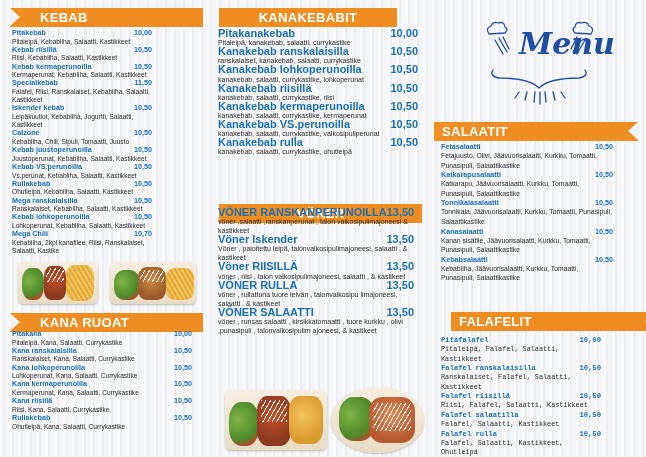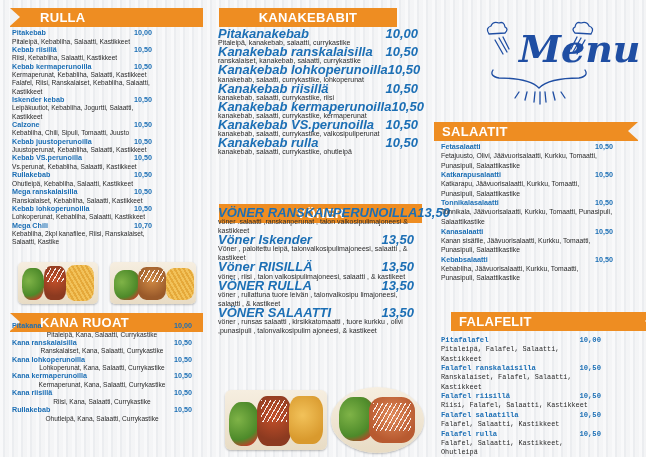--- a/index.html
+++ b/index.html
@@ -42,47 +42,47 @@
     border-right: 10px solid #f1f2f4;
   }
 
   .items { position: absolute; }
   .item { position: relative; }
   .item-row { display: flex; justify-content: space-between; align-items: baseline; }
   .item-name { color: #1c6fb5; font-weight: bold; font-size: 7.2px; line-height: 8.6px; white-space: nowrap; }
   .item-price { color: #1c6fb5; font-weight: bold; font-size: 7.2px; line-height: 8.6px; }
   .item-desc { color: #2b2b2b; font-size: 6.6px; line-height: 8.2px; }
 
-  .mid .item-name, .mid .item-price { font-size: 13px; line-height: 9.2px; font-style: italic; }
+  .mid .item-name, .mid .item-price { font-size: 11px; line-height: 9.2px; }
   .mid .item-desc { font-size: 7px; line-height: 9px; }
   .right .item-name, .right .item-price { font-size: 7.2px; line-height: 9px; }
   .right .item-desc { font-size: 6.8px; line-height: 9.6px; }
   .plate {
     position: absolute;
     background: linear-gradient(180deg,#f6eee0,#e8dcc5);
     box-shadow: 0 1px 2px rgba(0,0,0,0.25);
   }
   .plate .salad { position: absolute; background: radial-gradient(circle at 30% 40%, #7fb347, #4d8a2a 60%, #c93a2a 85%); border-radius: 40%; }
   .plate .meat { position: absolute; background: radial-gradient(circle at 50% 40%, #c4502a, #8c3a20 70%); border-radius: 30%; }
   .plate .fries { position: absolute; background: repeating-linear-gradient(60deg, #f2c25a 0 2px, #e5a93a 2px 4px); border-radius: 30%; }
   .plate .sauce { position: absolute; background: repeating-linear-gradient(120deg, rgba(255,255,255,0.9) 0 1px, transparent 1px 4px); }
 
   .menu-logo { position: absolute; left: 475px; top: 12px; width: 130px; height: 100px; }
   .menu-title {
     position: absolute; left: 44px; top: 14px;
     font-family: "DejaVu Serif", serif; font-style: italic; font-weight: bold;
-    font-size: 38px; color: #1f4ea3; text-align: right;
+    font-size: 30px; color: #1f4ea3; text-align: right;
   }
 </style>
 </head>
 <body>
 
 <div class="col col-left">
   <div class="banner left-arrow" style="left:10px; top:8px; width:193px;">
-    <span>RULLA</span>
+    <span>KEBAB</span>
   </div>
   <div class="items" style="left:12px; top:29px; width:140px;" id="list-kebab">
       <div class="item">
         <div class="item-row">
           <span class="item-name">Pitakebab</span>
           <span class="item-price">10,00</span>
         </div>
         <div class="item-desc">Pitaleipä, Kebabliha, Salaatti, Kastikkeet</div>
       </div>
       <div class="item">
@@ -93,20 +93,24 @@
         <div class="item-desc">Riisi, Kebabliha, Salaatti, Kastikkeet</div>
       </div>
       <div class="item">
         <div class="item-row">
           <span class="item-name">Kebab kermaperunoilla</span>
           <span class="item-price">10,50</span>
         </div>
         <div class="item-desc">Kermaperunat, Kebabliha,  Salaatti, Kastikkeet</div>
       </div>
       <div class="item">
+        <div class="item-row">
+          <span class="item-name">Specialkebab</span>
+          <span class="item-price">11,50</span>
+        </div>
         <div class="item-desc">Falafel, Riisi, Ranskalaiset, Kebabliha, Salaatti, Kastikkeet</div>
       </div>
       <div class="item">
         <div class="item-row">
           <span class="item-name">Iskender kebab</span>
           <span class="item-price">10,50</span>
         </div>
         <div class="item-desc">Leipäkuutiot, Kebabliha, Jogurtti, Salaatti, Kastikkeet</div>
       </div>
       <div class="item">
@@ -169,21 +173,21 @@
   <div class="plate" style="left:110px; top:262px; width:86px; height:42px; border-radius:5px;">
     <div class="salad" style="left:4px; top:8px; width:26px; height:30px;"></div>
     <div class="meat" style="left:28px; top:5px; width:28px; height:33px; background: radial-gradient(circle at 50% 40%, #d08a45, #9a5a2a 70%);"></div>
     <div class="sauce" style="left:30px; top:8px; width:24px; height:12px;"></div>
     <div class="fries" style="left:56px; top:6px; width:28px; height:32px;"></div>
   </div>
 
   <div class="banner left-arrow" style="left:10px; top:313px; width:193px;">
     <span>KANA RUOAT</span>
   </div>
-  <div class="items" style="left:12px; top:322px; width:180px;text-align:center;" id="list-kana">
+  <div class="items" style="left:12px; top:330px; width:180px;" id="list-kana">
       <div class="item">
         <div class="item-row">
           <span class="item-name">Pitakana</span>
           <span class="item-price">10,00</span>
         </div>
         <div class="item-desc">Pitaleipä, Kana, Salaatti, Currykastike</div>
       </div>
       <div class="item">
         <div class="item-row">
           <span class="item-name">Kana ranskalaisilla</span>

